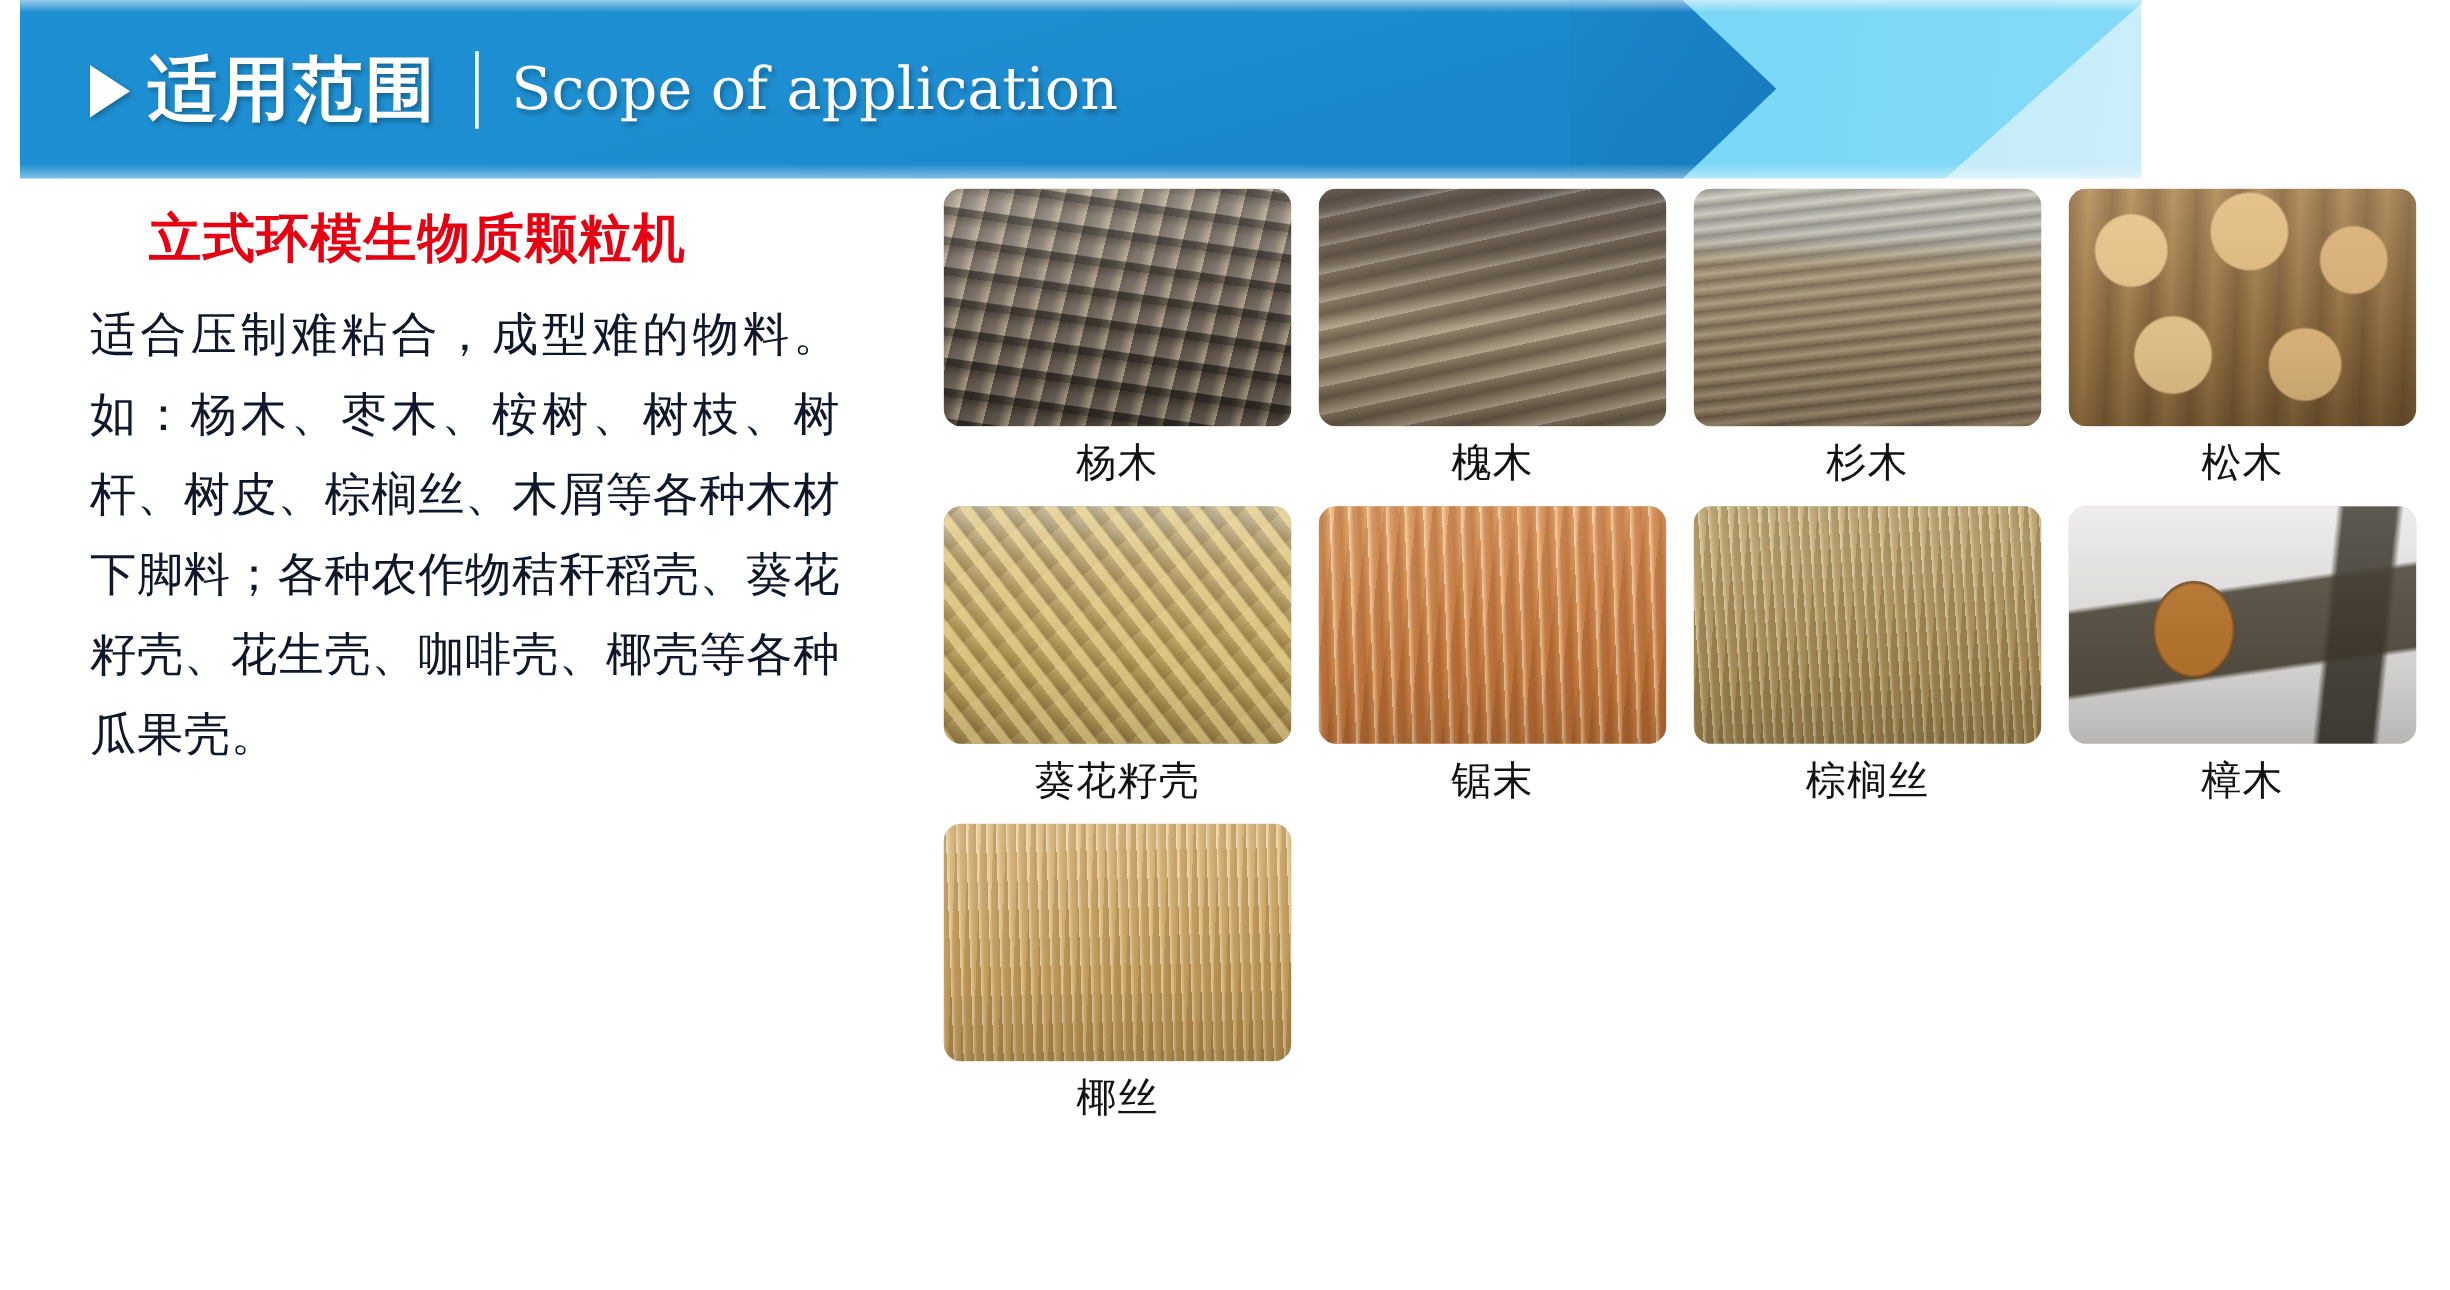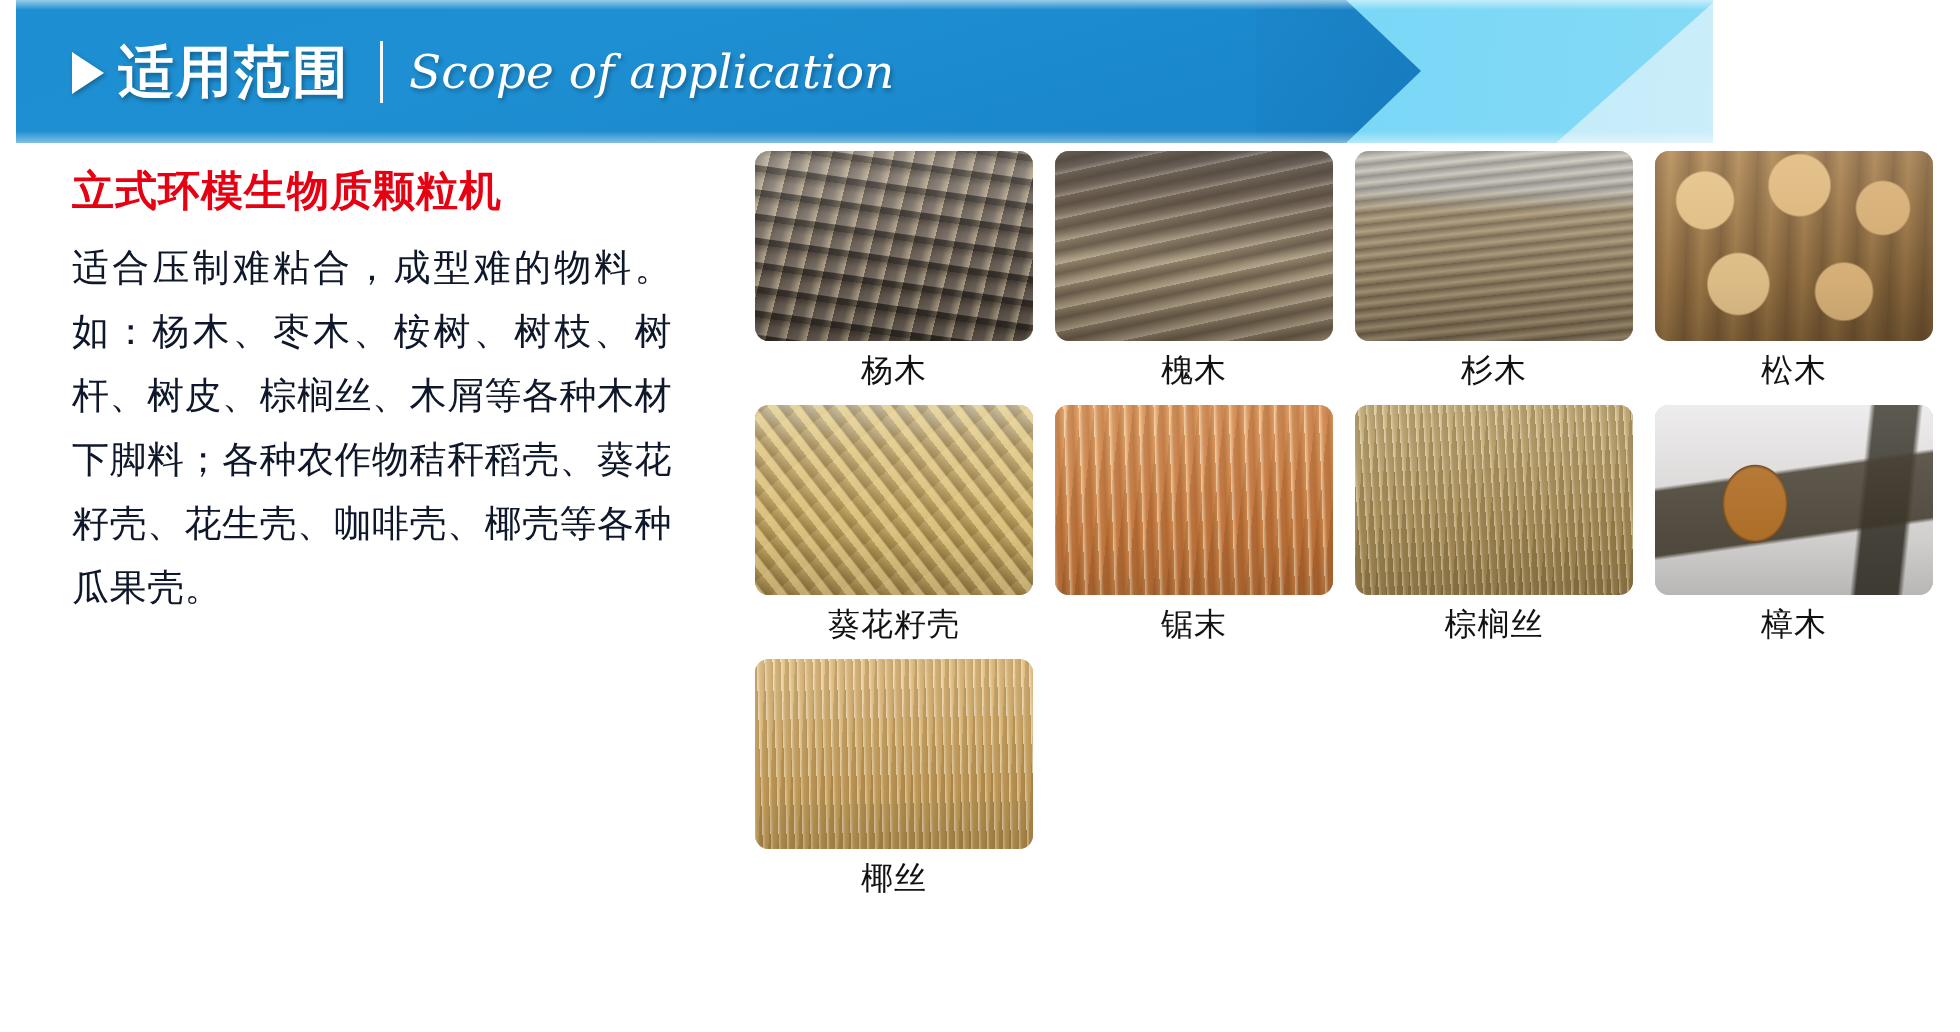--- a/index.html
+++ b/index.html
@@ -94,21 +94,20 @@
   .header-divider {
     width: 3px;
     height: 62px;
     background: #ffffff;
     margin: 0 26px 0 30px;
     opacity: .95;
   }
   .header-en {
     color: #ffffff;
     font-size: 47px;
-    font-style: italic;
     font-family: "DejaVu Serif", "Liberation Serif", serif;
     letter-spacing: 0px;
     line-height: 1;
     text-shadow: 2px 3px 4px rgba(0,0,0,0.28);
     white-space: nowrap;
   }
 
   
   #body {
     position: absolute;
@@ -134,20 +133,21 @@
     width: 620px;
   }
   #product-title {
     color: #e60012;
     font-size: 42px;
     font-weight: bold;
     letter-spacing: 1px;
     line-height: 1.25;
     margin-bottom: 18px;
     white-space: nowrap;
+    margin-left: 47px;
   }
   #product-desc {
     color: #0f172a;
     font-size: 37px;
     line-height: 1.73;
     letter-spacing: 0.5px;
     text-align: justify;
     text-justify: inter-ideograph;
     width: 600px;
   }

